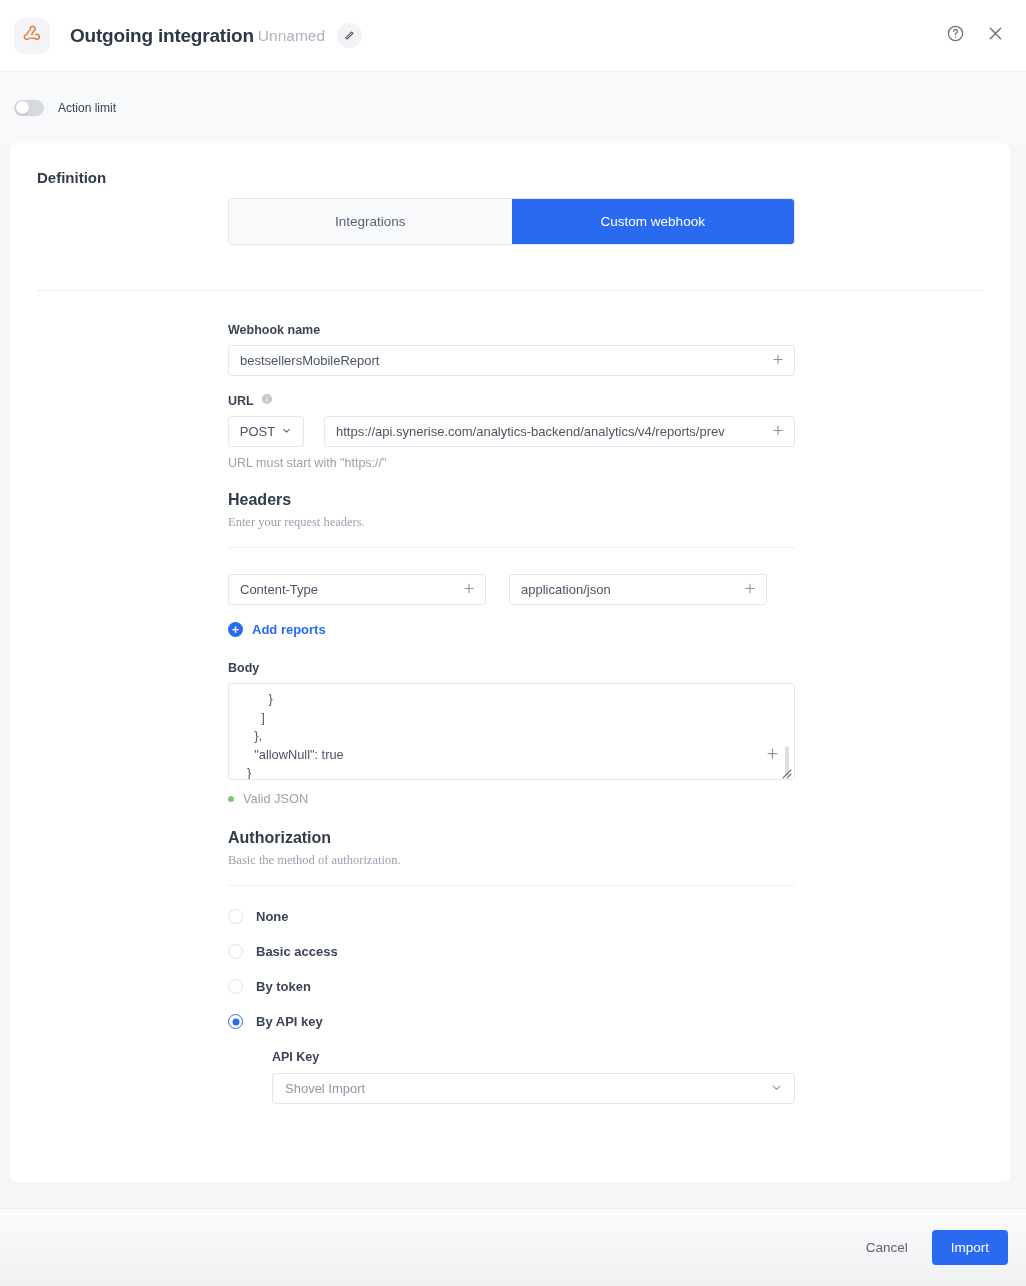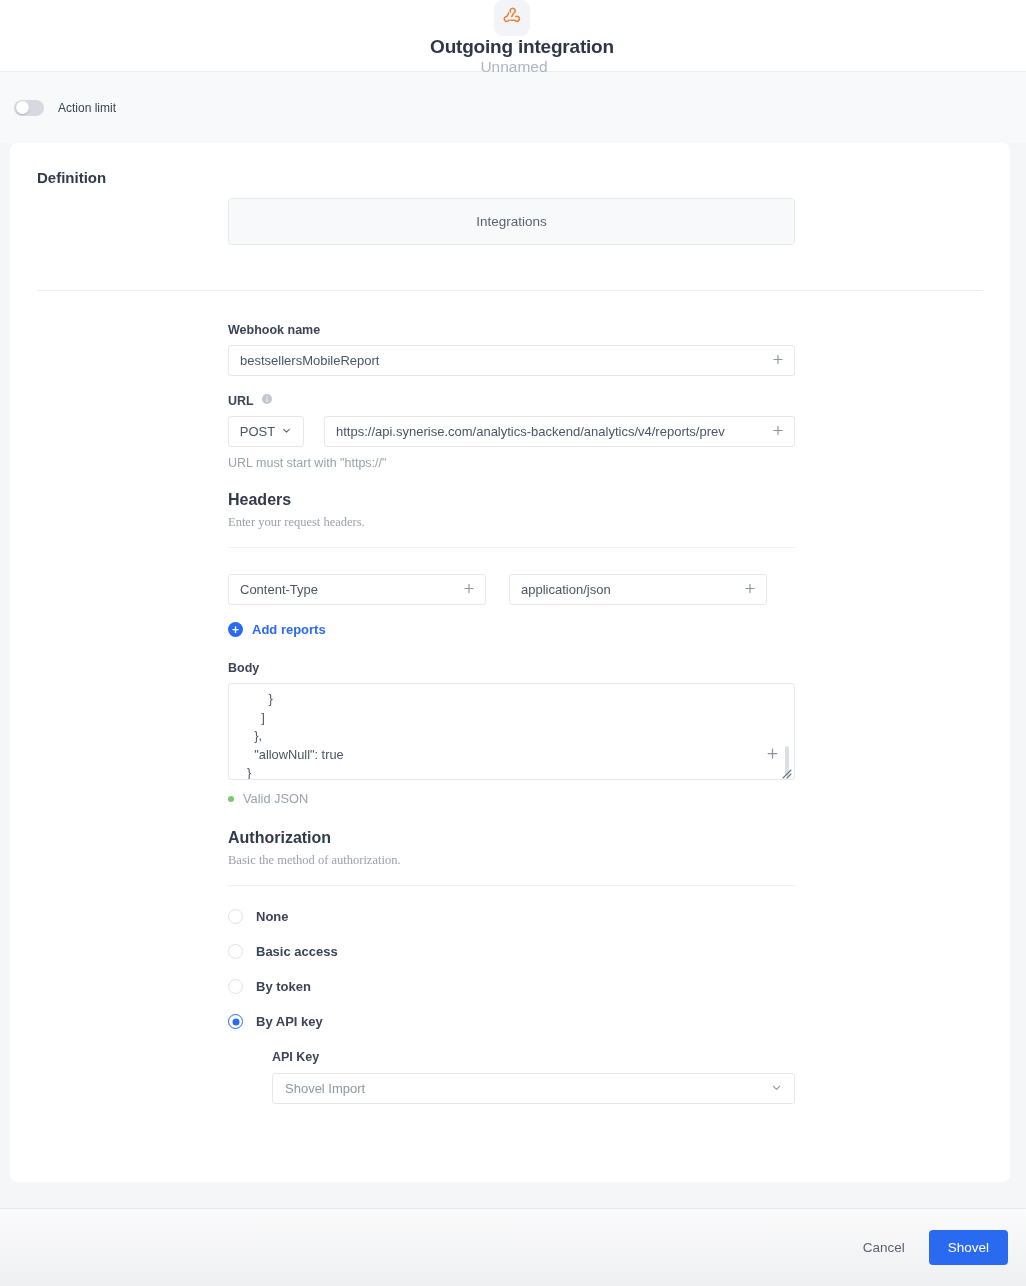--- a/index.html
+++ b/index.html
@@ -18,21 +18,20 @@
   }
 
   
   .header {
     position: absolute; top: 0; left: 0;
     width: 1026px; height: 72px;
     background: #ffffff;
     display: flex; align-items: center;
     padding: 0 16px 0 14px;
     border-bottom: 1px solid #eceef1;
-    flex-direction: column;
   }
   .logo-tile {
     width: 36px; height: 36px;
     border-radius: 9px;
     background: #f3f4f7;
     display: flex; align-items: center; justify-content: center;
     flex: none;
   }
   .title {
     margin-left: 20px;
@@ -310,20 +309,21 @@
       <div class="knob"></div>
     </div>
     <div class="limit-label">Action limit</div>
   </div>
 
   <div class="card">
     <div class="section-title">Definition</div>
 
     <div class="segmented">
       <div class="seg inactive">Integrations</div>
+      <div class="seg active">Custom webhook</div>
     </div>
 
     <div class="hrule" style="top:147px;"></div>
 
     <div class="form">
 
       <div class="field-label">
         <span>Webhook name</span>
       </div>
       <div class="input">
@@ -451,16 +451,16 @@
           </span>
         </div>
       </div>
 
     </div>
   </div>
 
   <div class="footer-divider"></div>
   <div class="footer">
     <button class="btn-cancel">Cancel</button>
-    <button class="btn-apply">Shovel</button>
+    <button class="btn-apply">Import</button>
   </div>
 
 </div>
 
 </body></html>

